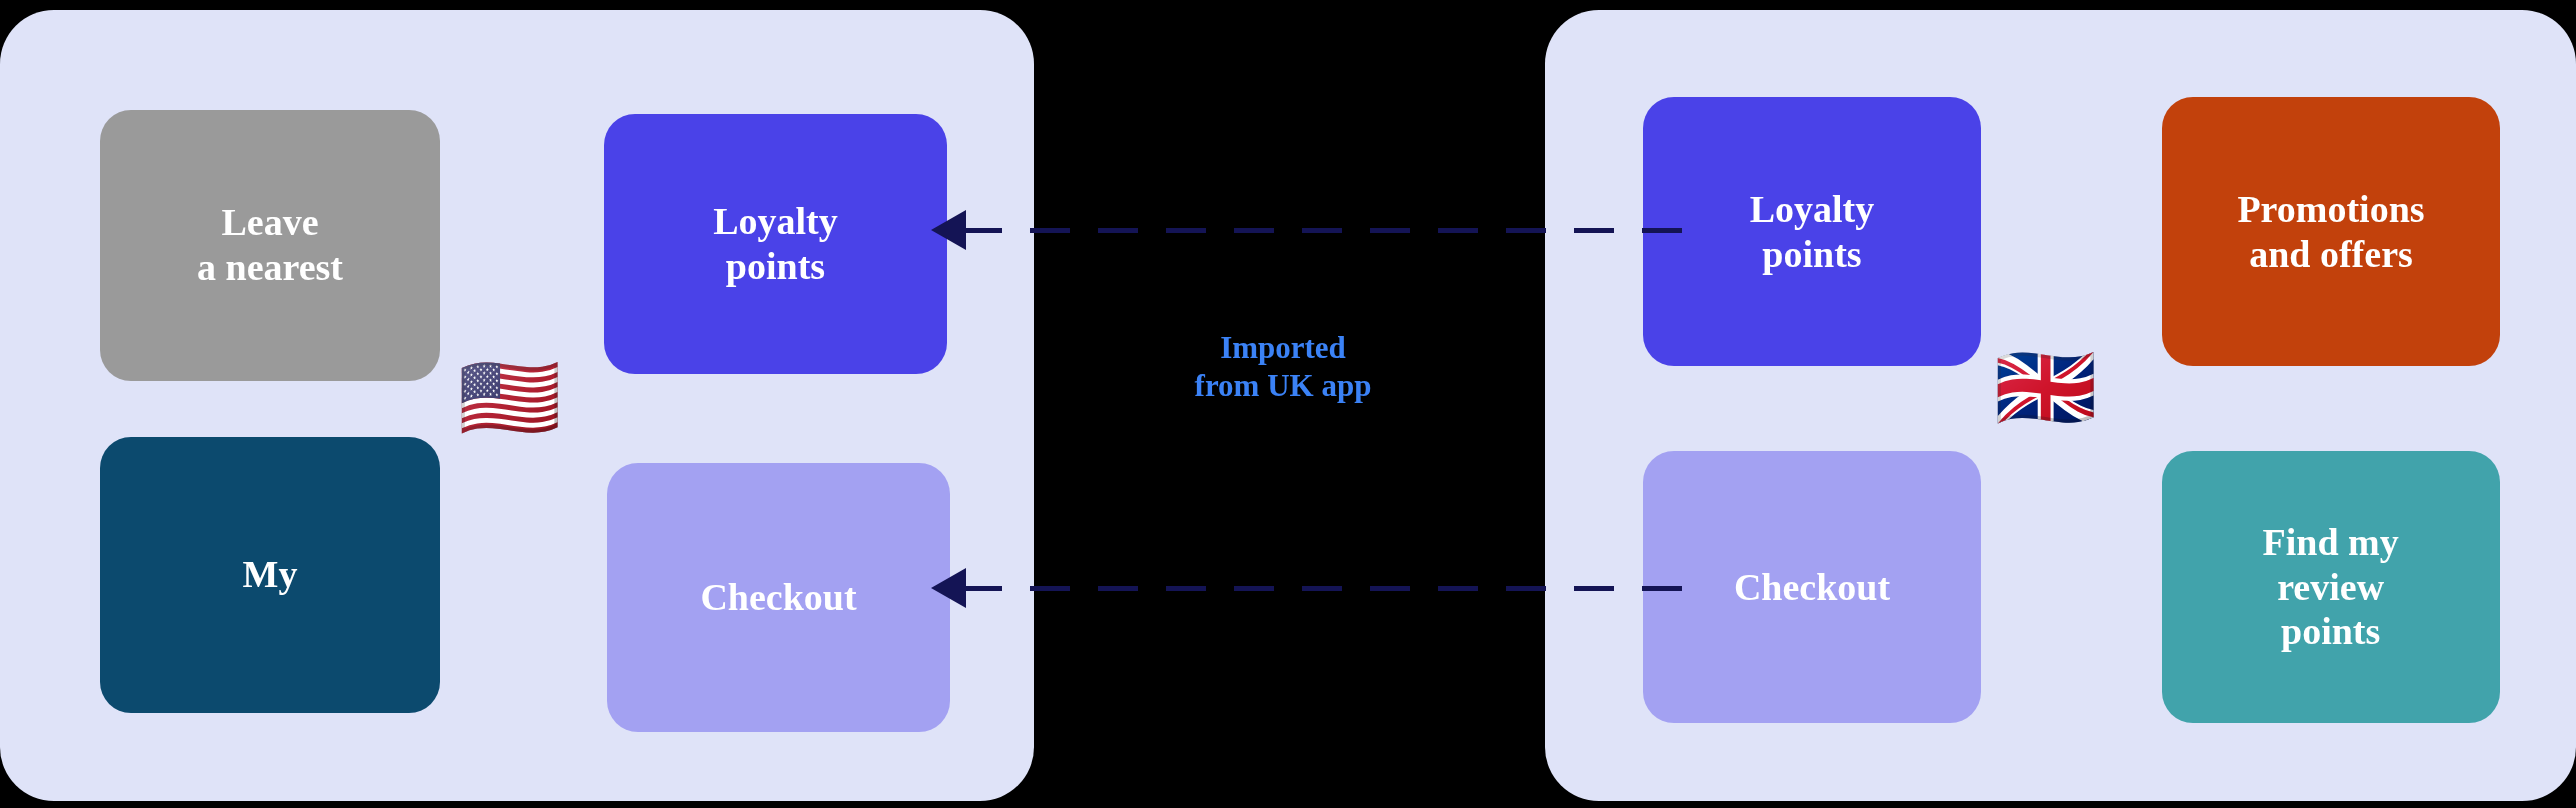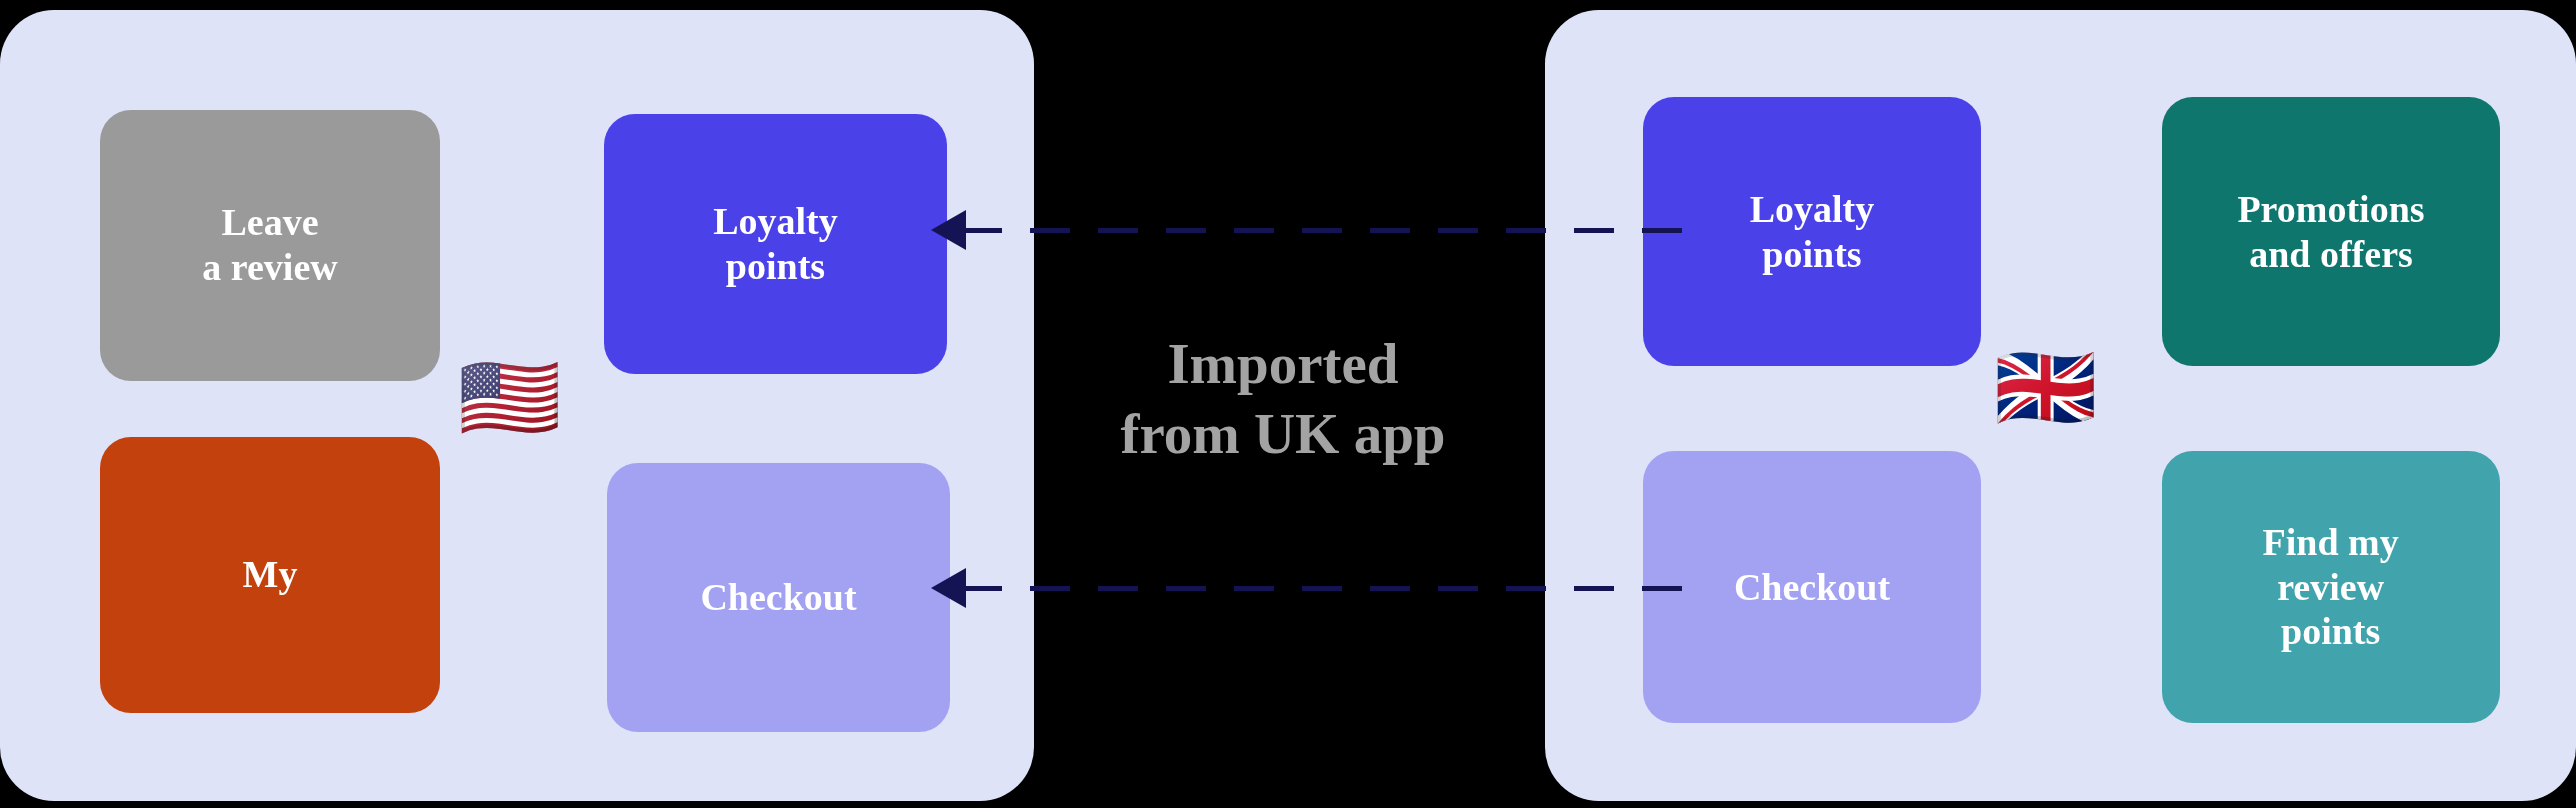--- a/index.html
+++ b/index.html
@@ -36,49 +36,49 @@
     font-weight: bold;
     line-height: 1.18;
     border-radius: 29.5px;
     box-sizing: border-box;
     padding: 5.2px 8.7px;
   }
 
   
   #tile-leave-review   { left: 100px; top: 100px; width: 340px; height: 271px; background:#9a9a9a; font-size: 38px; border-radius: 31px; }
   #tile-us-loyalty     { left: 604px; top: 104px; width: 343px; height: 260px; background:#4a42e8; font-size: 38px; border-radius: 31px; }
-  #tile-my-subs        { left: 100px; top: 427px; width: 340px; height: 276px; background:#c2410c; font-size: 38px; border-radius: 31px; }
+  #tile-my-subs        { left: 100px; top: 427px; width: 340px; height: 276px; background:#0c4a6e; font-size: 38px; border-radius: 31px; }
   #tile-us-checkout    { left: 607px; top: 453px; width: 343px; height: 269px; background:#a3a1f2; font-size: 38px; border-radius: 31px; }
 
   
   #tile-uk-loyalty     { left: 1643px; top: 97px; width: 338px; height: 269px; background:#4a42e8; font-size: 38px; border-radius: 31px; }
-  #tile-promotions     { left: 2162px; top: 97px; width: 338px; height: 269px; background:#0f766e; font-size: 38px; border-radius: 31px; }
+  #tile-promotions     { left: 2162px; top: 97px; width: 338px; height: 269px; background:#c2410c; font-size: 38px; border-radius: 31px; }
   #tile-uk-checkout    { left: 1643px; top: 451px; width: 338px; height: 272px; background:#a3a1f2; font-size: 38px; border-radius: 31px; }
   #tile-find-store     { left: 2162px; top: 451px; width: 338px; height: 272px; background:#41a3ab; font-size: 38px; border-radius: 31px; padding-left: 8px; }
 
   
   .flag {
     position: absolute;
     font-size: 83px;
     line-height: 1;
     user-select: none;
   }
   #flag-us { left: 458px;  top: 347px; }
   #flag-uk { left: 1994px; top: 347px; }
 
   
   #import-label {
     position: absolute;
     left: 1066px;
     top: 329px;
     width: 434px;
     text-align: center;
-    color: #a3a3a3;
+    color: #3b82f6;
     font-weight: bold;
-    font-size: 57px;
+    font-size: 31px;
     line-height: 1.22;
   }
 
   
   .connector { position: absolute; height: 10.4px; }
   .connector .line {
     position: absolute;
     left: 31px;
     right: 0;
     top: 2.6px;
@@ -104,21 +104,21 @@
 </head>
 <body>
 
 <div id="stage">
 
   <div id="panel-us" class="app-panel">
 
     <div id="tile-leave-review" class="tile">
       <span>
         <span>Leave</span><br>
-        <span>a review</span>
+        <span>a nearest</span>
       </span>
     </div>
 
     <div id="tile-us-loyalty" class="tile">
       <span>
         <span>Loyalty</span><br>
         <span>points</span>
       </span>
     </div>
 

